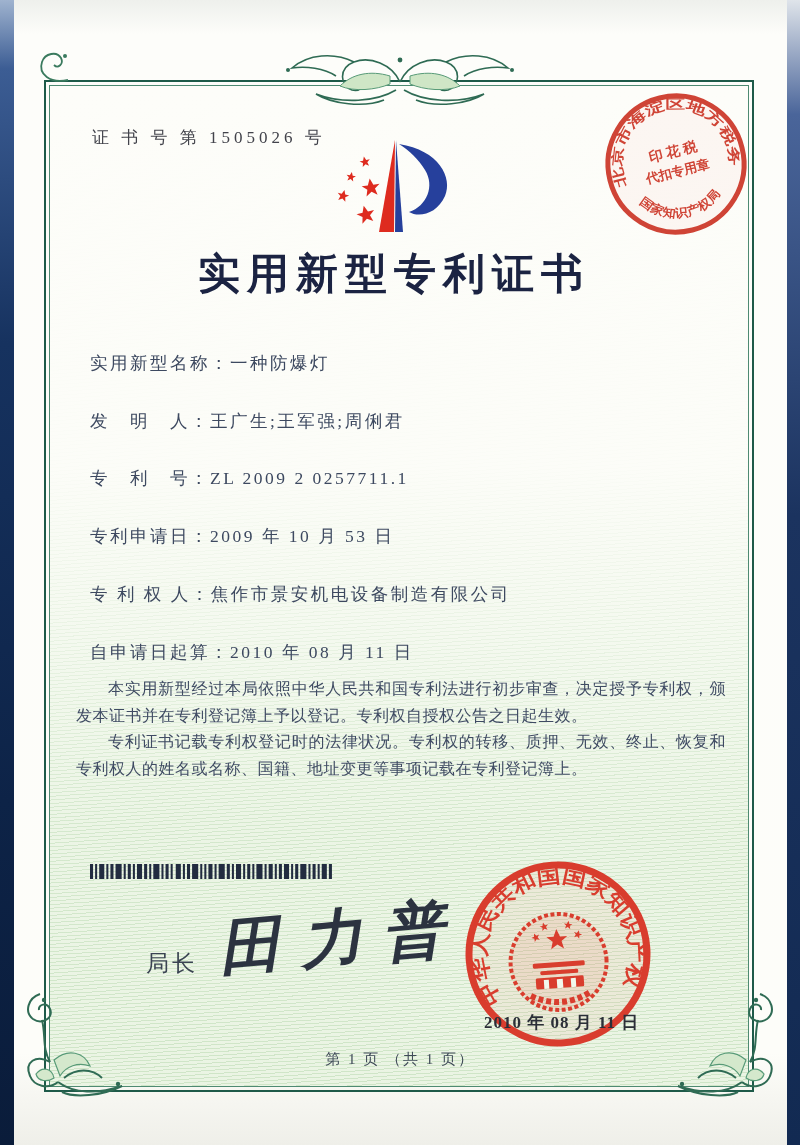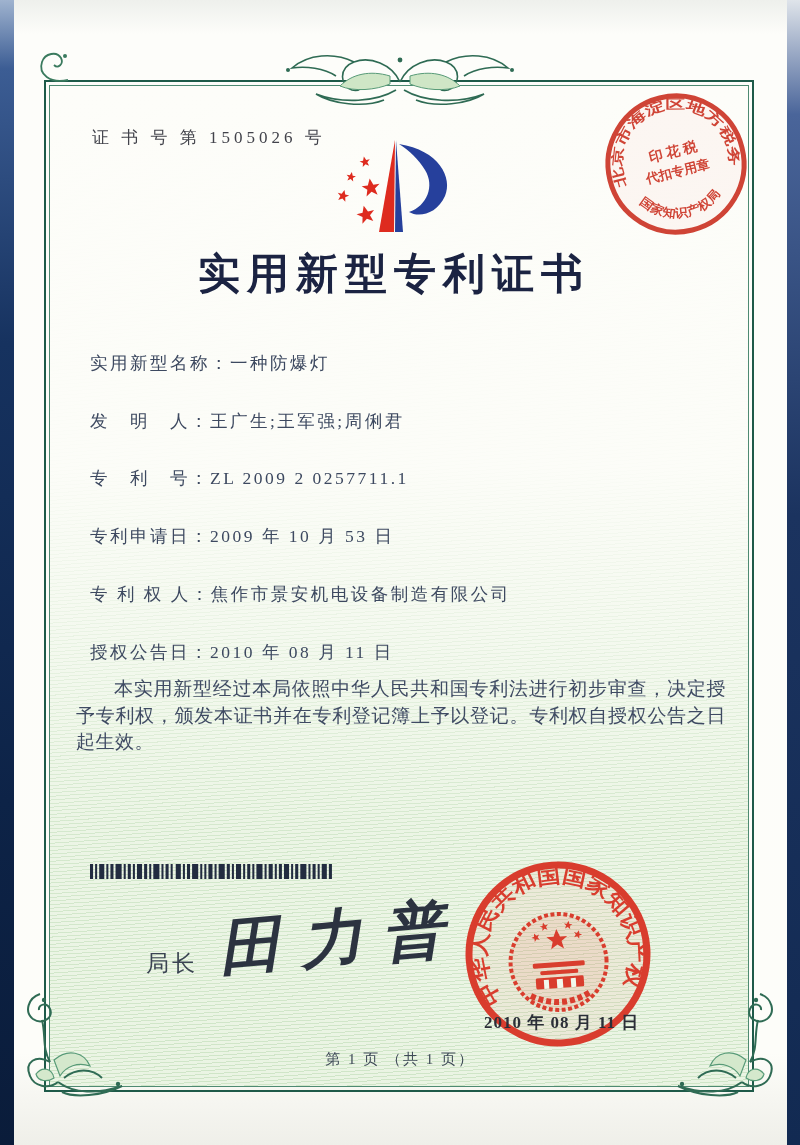--- a/index.html
+++ b/index.html
@@ -47,21 +47,21 @@
     text-align:center;font-size:42px;font-weight:bold;
     letter-spacing:7px;color:#1b2342;
   }
   .field{
     position:absolute;left:90px;
     font-size:17.5px;letter-spacing:2.5px;color:#3d4960;white-space:nowrap;
   }
   .f0{top:351px}.f1{top:409px}.f2{top:466px}.f3{top:524px}.f4{top:582px}.f5{top:640px}
   .body-text{
     position:absolute;left:76px;top:676px;width:650px;
-    font-size:19px;line-height:26.5px;letter-spacing:0.5px;
+    font-size:16px;line-height:26.5px;letter-spacing:0.5px;
     color:#3f4b63;text-align:justify;
   }
   .body-text p{margin:0;text-indent:2em;}
   .barcode{position:absolute;left:90px;top:864px;width:245px;height:15px;}
   .sig-title{
     position:absolute;left:146px;top:948px;
     font-size:23px;letter-spacing:3px;color:#3a4452;
   }
   .sig-name{
     position:absolute;left:218px;top:896px;
@@ -192,24 +192,25 @@
   <text x="78" y="90" text-anchor="middle" font-size="13" fill="#cc3526" font-weight="bold">代扣专用章</text>
 </svg>
 
 <div class="title">实用新型专利证书</div>
 
 <div class="field f0"><span>实用新型名称：</span><span>一种防爆灯</span></div>
 <div class="field f1"><span>发　明　人：</span><span>王广生;王军强;周俐君</span></div>
 <div class="field f2"><span>专　利　号：</span><span>ZL 2009 2 0257711.1</span></div>
 <div class="field f3"><span>专利申请日：</span><span>2009 年 10 月 53 日</span></div>
 <div class="field f4"><span>专 利 权 人：</span><span>焦作市景安机电设备制造有限公司</span></div>
-<div class="field f5"><span>授权公告日：</span><span>2010 年 08 月 11 日</span></div>
+<div class="field f5"><span>自申请日起算：</span><span>2010 年 08 月 11 日</span></div>
 
 <div class="body-text">
   <p>本实用新型经过本局依照中华人民共和国专利法进行初步审查，决定授予专利权，颁发本证书并在专利登记簿上予以登记。专利权自授权公告之日起生效。</p>
+  <p>专利证书记载专利权登记时的法律状况。专利权的转移、质押、无效、终止、恢复和专利权人的姓名或名称、国籍、地址变更等事项记载在专利登记簿上。</p>
 </div>
 
 <svg class="barcode" viewBox="0 0 240 16" preserveAspectRatio="none">
   <g fill="#222c40">
     <rect x="0" width="3" height="16"></rect>
       <rect x="5" width="2" height="16"></rect>
       <rect x="9" width="5" height="16"></rect>
     <rect x="16" width="2" height="16"></rect>
       <rect x="20" width="3" height="16"></rect>
       <rect x="25" width="6" height="16"></rect>

